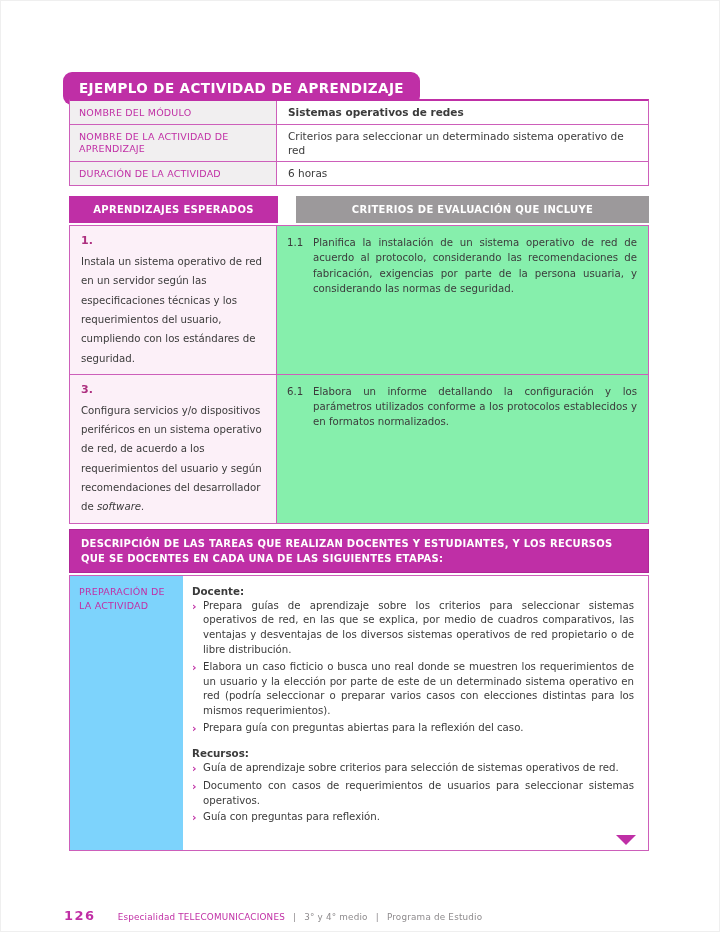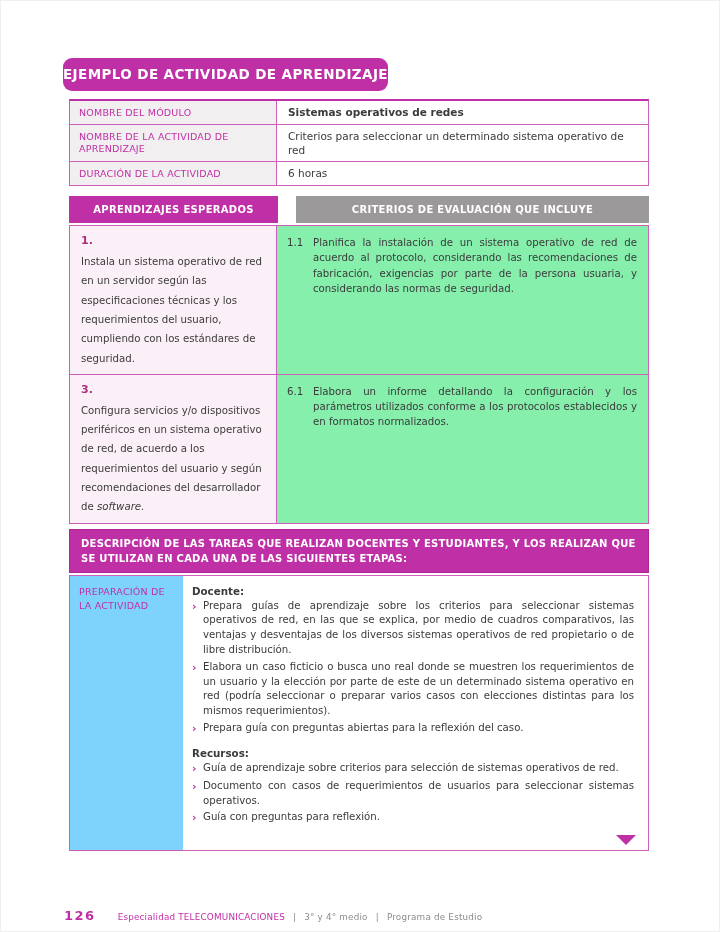--- a/index.html
+++ b/index.html
@@ -9,27 +9,27 @@
   .sheet {
     position:relative;
     width:720px; height:932px;
     background:#ffffff;
     box-shadow: inset 0 0 0 1px #efefef;
     overflow:hidden;
   }
 
   
   .title-banner {
-    position:absolute; left:63px; top:58px;
+    position:absolute; left:63px; top:72px;
     display:inline-block;
     background:#bf2fa6;
     color:#ffffff;
     font-size:13.5px; font-weight:bold; letter-spacing:0.4px;
     line-height:32px; height:33px;
-    padding:0 0;
+    padding:0 16px;
     border-radius:9px;
   }
 
   
   .content { position:absolute; left:69px; top:99px; width:580px; }
 
   .row2 { display:grid; grid-template-columns:207px 1fr; }
 
   
   .info-table {
@@ -192,21 +192,21 @@
           <div class="mb-right">
             <span class="cnum">6.1</span>
             <span class="ctxt">Elabora un informe detallando la configuración y los parámetros utilizados conforme a los protocolos establecidos y en formatos normalizados.</span>
           </div>
         </div>
       </div>
 
 
     </div>
 
-    <div class="desc-banner">DESCRIPCIÓN DE LAS TAREAS QUE REALIZAN DOCENTES Y ESTUDIANTES, Y LOS REALIZAN QUE SE UTILIZAN EN CADA UNA DE LAS SIGUIENTES ETAPAS:</div>
+    <div class="desc-banner">DESCRIPCIÓN DE LAS TAREAS QUE REALIZAN DOCENTES Y ESTUDIANTES, Y LOS RECURSOS QUE SE DOCENTES EN CADA UNA DE LAS SIGUIENTES ETAPAS:</div>
 
     <div class="prep-section">
       <div class="prep-label">PREPARACIÓN DE LA ACTIVIDAD</div>
       <div class="prep-content">
 
         <div class="sub-heading">Docente:</div>
         <ul class="blist">
           <li>
             <span class="bullet">›</span>
             <span class="li-text">Prepara guías de aprendizaje sobre los criterios para seleccionar sistemas operativos de red, en las que se explica, por medio de cuadros comparativos, las ventajas y desventajas de los diversos sistemas operativos de red propietario o de libre distribución.</span>

